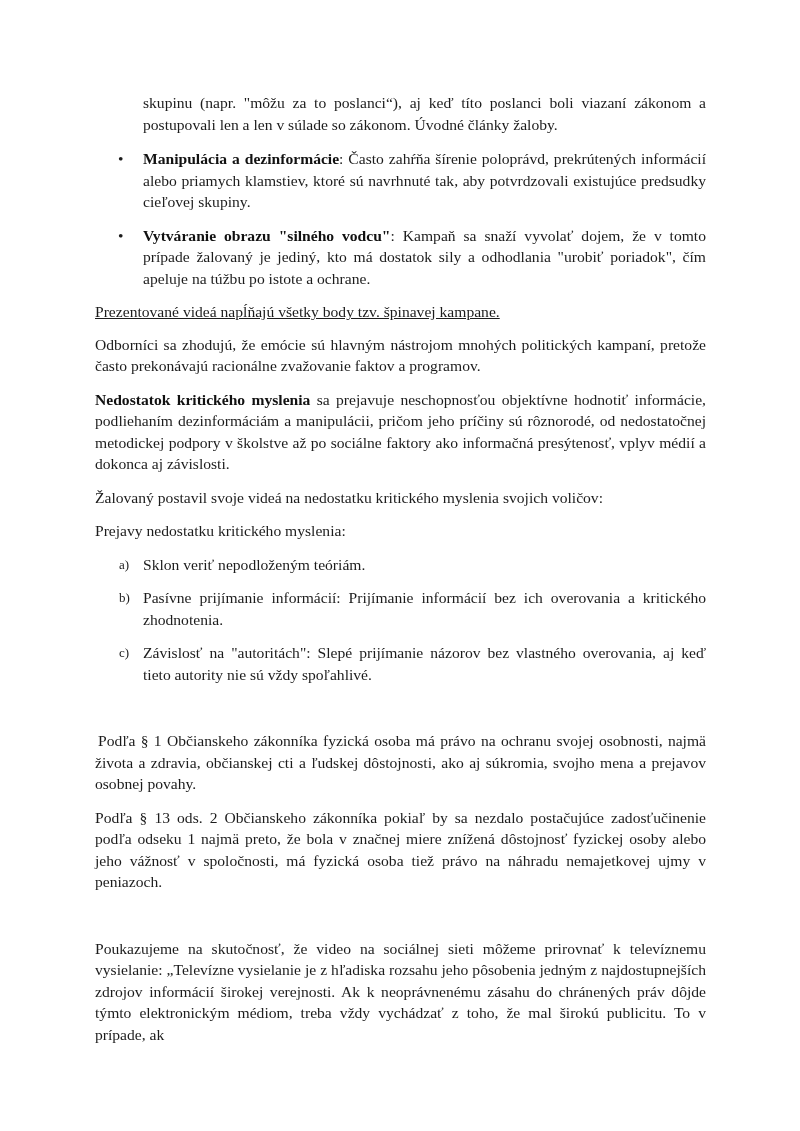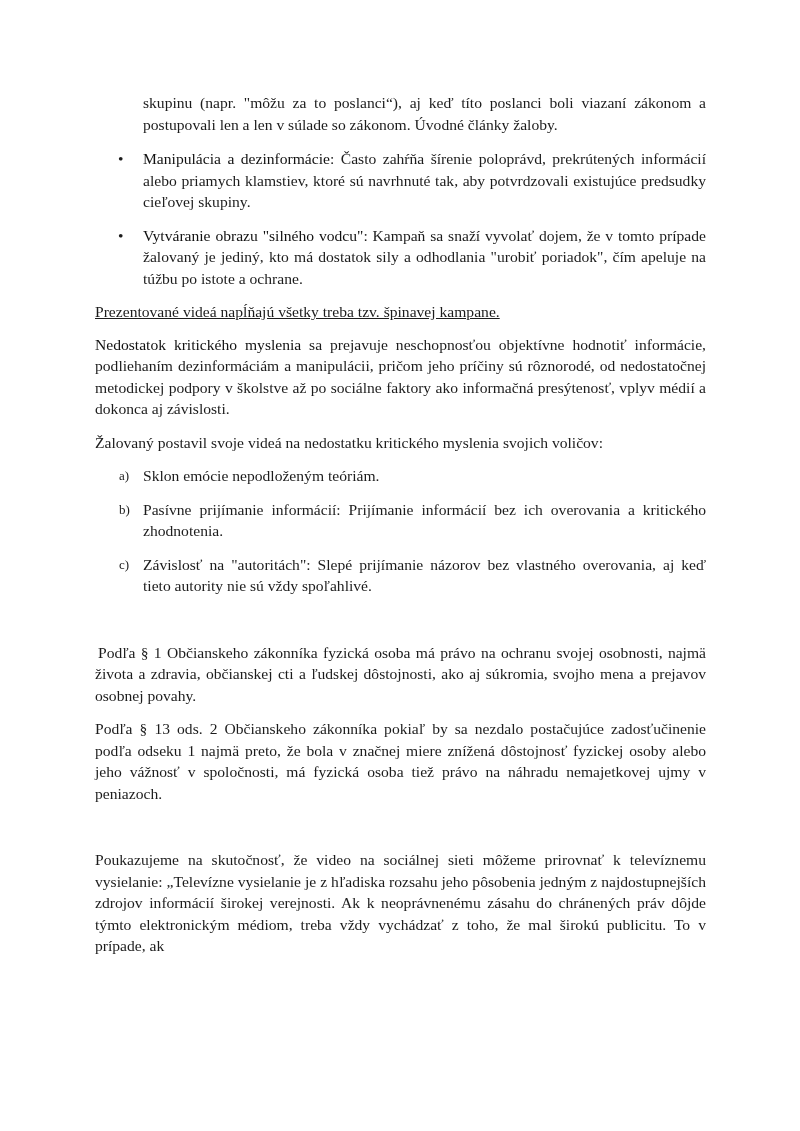--- a/index.html
+++ b/index.html
@@ -40,21 +40,21 @@
     position: relative;
     padding-left: 48px;
     margin-bottom: 12px;
     text-align: justify;
   }
   ul.bullets li .dot {
     position: absolute;
     left: 23px;
     top: 0;
   }
-  b { font-weight: normal; color: #111; }
+  b { font-weight: bold; color: #111; }
   .underline {
     text-decoration: underline;
     margin-bottom: 11px;
   }
   .para {
     margin-bottom: 12px;
   }
   ol.alpha {
     list-style: none;
     margin: 0 0 0 0;
@@ -87,34 +87,36 @@
     <li>
       <span class="dot">•</span>
       <b>Manipulácia a dezinformácie</b><span>: Často zahŕňa šírenie poloprávd, prekrútených informácií alebo priamych klamstiev, ktoré sú navrhnuté tak, aby potvrdzovali existujúce predsudky cieľovej skupiny.</span>
     </li>
     <li>
       <span class="dot">•</span>
       <b>Vytváranie obrazu "silného vodcu"</b><span>: Kampaň sa snaží vyvolať dojem, že v tomto prípade žalovaný je jediný, kto má dostatok sily a odhodlania "urobiť poriadok", čím apeluje na túžbu po istote a ochrane.</span>
     </li>
   </ul>
 
-  <p class="underline">Prezentované videá napĺňajú všetky treba tzv. špinavej kampane.</p>
+  <p class="underline">Prezentované videá napĺňajú všetky body tzv. špinavej kampane.</p>
 
+  <p class="para">Odborníci sa zhodujú, že emócie sú hlavným nástrojom mnohých politických kampaní, pretože často prekonávajú racionálne zvažovanie faktov a programov.</p>
 
   <p class="para">
     <b>Nedostatok kritického myslenia</b><span> sa prejavuje neschopnosťou objektívne hodnotiť informácie, podliehaním dezinformáciám a manipulácii, pričom jeho príčiny sú rôznorodé, od nedostatočnej metodickej podpory v školstve až po sociálne faktory ako informačná presýtenosť, vplyv médií a dokonca aj závislosti.</span>
   </p>
 
   <p class="para">Žalovaný postavil svoje videá na nedostatku kritického myslenia svojich voličov:</p>
 
+  <p class="para">Prejavy nedostatku kritického myslenia:</p>
 
   <ol class="alpha">
     <li>
       <span class="marker">a)</span>
-      <span>Sklon emócie nepodloženým teóriám.</span>
+      <span>Sklon veriť nepodloženým teóriám.</span>
     </li>
     <li>
       <span class="marker">b)</span>
       <span>Pasívne prijímanie informácií: Prijímanie informácií bez ich overovania a kritického zhodnotenia.</span>
     </li>
     <li>
       <span class="marker">c)</span>
       <span>Závislosť na "autoritách": Slepé prijímanie názorov bez vlastného overovania, aj keď tieto autority nie sú vždy spoľahlivé.</span>
     </li>
   </ol>

